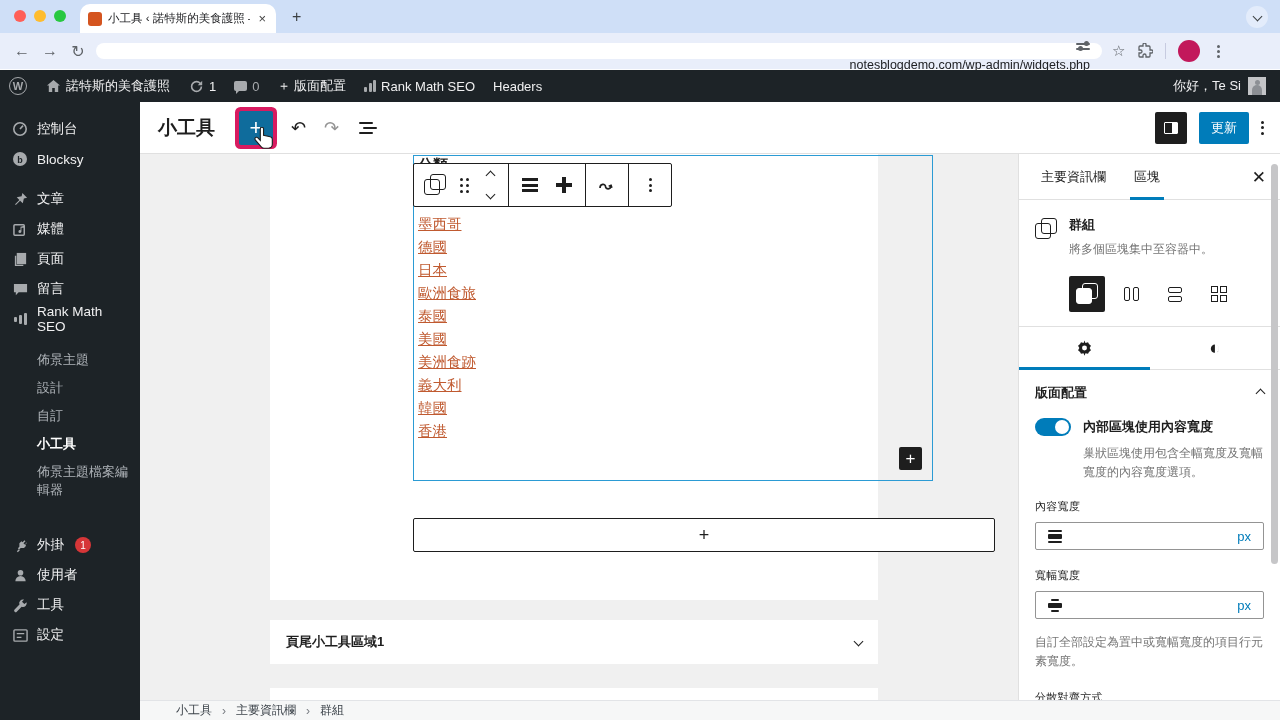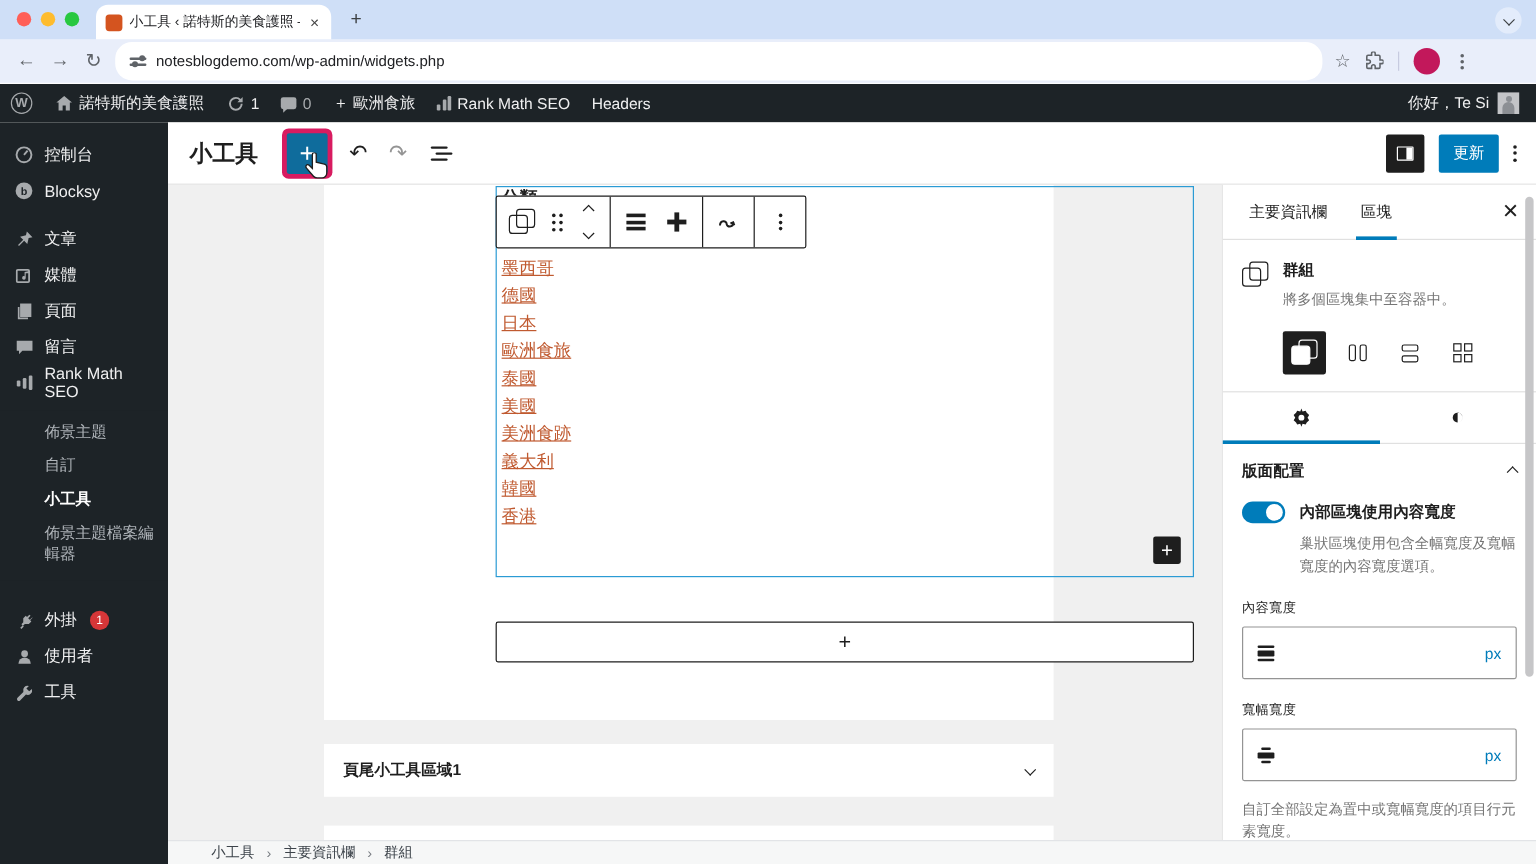--- a/index.html
+++ b/index.html
@@ -17,22 +17,22 @@
   .favicon { width:14px; height:14px; background:#d4541f; border-radius:3px; flex:0 0 auto; }
   .tab-title { font-size:11.5px; color:#202124; white-space:nowrap; overflow:hidden; flex:1; }
   .tab-close { font-size:13px; color:#444; padding:0 2px; }
   .newtab { position:absolute; left:292px; top:8px; font-size:16px; color:#3c4043; }
   .tabsearch { position:absolute; right:12px; top:6px; width:22px; height:22px; border-radius:50%;
                background:#e3ecfb; display:flex; align-items:center; justify-content:center; }
   .btoolbar { position:absolute; left:0; top:33px; width:1280px; height:37px; background:#e9eefa;
               display:flex; align-items:center; border-bottom:1px solid #fdfdfe; }
   .navic { font-size:16px; color:#5f6368; width:28px; text-align:center; }
   .navic.back{ margin-left:8px; }
-  .urlpill { height:32px; width:1006px; margin-left:4px; background:#fff; border-radius:14px;
-             display:flex; align-items:center; padding:0 12px; gap:8px; }
+  .urlpill { height:16px; width:1006px; margin-left:4px; background:#fff; border-radius:14px;
+             display:flex; align-items:flex-end; padding:0 12px; gap:8px;flex-direction:column; }
   .tuneic { display:inline-flex; flex-direction:column; gap:3px; width:14px; }
   .tuneic i { display:block; height:2px; background:#5f6368; border-radius:1px; position:relative; }
   .tuneic i::after { content:""; position:absolute; top:-2px; width:5px; height:5px; border-radius:50%;
                      background:#5f6368; }
   .tuneic i:nth-child(1)::after{ left:8px; } .tuneic i:nth-child(2)::after{ left:2px; }
   .urltext { font-size:12.5px; color:#202124; }
   .chromeright { display:flex; align-items:center; gap:12px; margin-left:10px; }
   .staric { font-size:15px; color:#5f6368; }
   .puzzle { width:16px; height:16px; }
   .vsep { width:1px; height:16px; background:#c7cbe0; }
@@ -95,21 +95,21 @@
   .pinbtn { width:32px; height:32px; background:#1e1e1e; border-radius:2px; display:flex; align-items:center; justify-content:center; }
   .pinbtn i { width:14px; height:12px; border:1.5px solid #fff; border-radius:1px; position:relative; display:block; }
   .pinbtn i::after{ content:""; position:absolute; right:0; top:0; width:5px; height:100%; background:#fff; }
   .updatebtn { background:#007cba; color:#fff; font-size:13px; height:32px; padding:0 12px; border-radius:2px;
                display:flex; align-items:center; }
   .dots-v span{ display:block; width:3px; height:3px; background:#1e1e1e; border-radius:50%; margin:2.5px auto; }
 
   
   .canvas { position:absolute; left:140px; top:154px; width:878px; height:546px; background:#f0f0f0; overflow:hidden; }
   .wpanel { position:absolute; left:130px; top:0; width:608px; height:446px; background:#fff; }
-  .gblock { position:absolute; left:143px; top:1px; width:582px; height:326px; border:1.5px solid #2b9bd4; }
+  .gblock { position:absolute; left:143px; top:1px; width:520px; height:326px; border:1.5px solid #2b9bd4; }
   .clipped-head { position:absolute; left:4px; top:0; height:7px; overflow:hidden; font-size:15px;
                   font-weight:bold; color:#1e1e1e; }
   .blocktoolbar { position:absolute; left:143px; top:9px; height:44px; display:flex; background:#fff;
                   border:1px solid #1e1e1e; border-radius:2px; z-index:4; }
   .tb-group { display:flex; align-items:center; border-right:1px solid #1e1e1e; padding:0 4px; }
   .tb-group:last-child { border-right:none; }
   .tb-btn { width:34px; height:42px; display:flex; align-items:center; justify-content:center; color:#1e1e1e; }
   .tb-btn.narrow { width:24px; }
   .dragdots { display:grid; grid-template-columns:3px 3px; grid-gap:3px; }
   .dragdots i { width:3px; height:3px; background:#1e1e1e; border-radius:50%; }
@@ -167,21 +167,21 @@
   .stab.active::after { content:""; position:absolute; left:0; bottom:-1px; width:50%; height:3px; background:#007cba; }
   .ipanel { padding:14px 16px; }
   .ipanel-head { display:flex; align-items:center; justify-content:space-between; }
   .ipanel-title { font-size:13px; font-weight:bold; }
   .togglerow { display:flex; align-items:center; gap:12px; margin-top:16px; }
   .toggle { width:36px; height:18px; border-radius:9px; background:#007cba; position:relative; flex:0 0 auto; }
   .toggle::after { content:""; position:absolute; right:2px; top:2px; width:14px; height:14px; border-radius:50%; background:#fff; }
   .toggle-label { font-size:13px; font-weight:bold; }
   .idesc { font-size:12px; color:#757575; line-height:1.55; margin:8px 0 0 48px; }
   .fieldlabel { font-size:11px; font-weight:normal; color:#1e1e1e; margin:18px 0 8px 0; letter-spacing:.3px; }
-  .winput { height:44px; border:1px solid #949494; border-radius:2px; display:flex; align-items:center;
+  .winput { height:28px; border:1px solid #949494; border-radius:2px; display:flex; align-items:center;
             padding:11px 12px; justify-content:space-between; background:#fff;gap:24px; }
   .wic { display:inline-flex; flex-direction:column; gap:2px; align-items:center; }
   .wic i { display:block; background:#1e1e1e; border-radius:1px; }
   .wic.contentw i:nth-child(1){width:14px;height:2px;}
   .wic.contentw i:nth-child(2){width:14px;height:5px;}
   .wic.contentw i:nth-child(3){width:14px;height:2px;}
   .wic.widew i:nth-child(1){width:8px;height:2px;}
   .wic.widew i:nth-child(2){width:14px;height:5px;}
   .wic.widew i:nth-child(3){width:8px;height:2px;}
   .unit { color:#007cba; font-size:13px; }
@@ -264,21 +264,21 @@
             <path d="M7.5 1.8a5.7 5.7 0 105.7 5.7h-1.6a4.1 4.1 0 11-1.2-2.9l-1.6 1.6h4.4V1.8l-1.6 1.6A5.7 5.7 0 007.5 1.8z" fill="#a7aaad"></path>
           </svg>
       </span>
       <span>1</span>
     </div>
     <div class="ab-item">
       <span class="bubble"></span>
       <span class="muted">0</span>
     </div>
     <div class="ab-item">
-      <span>＋ 歐洲食旅</span>
+      <span>＋ 版面配置</span>
     </div>
     <div class="ab-item">
       <span class="bars3">
           <i></i>
           <i></i>
           <i></i>
         </span>
       <span>Rank Math SEO</span>
     </div>
     <div class="ab-item">
@@ -350,20 +350,21 @@
       <span class="ic bars3" style="gap:2px;">
           <i></i>
           <i></i>
           <i></i>
         </span>
       <span>Rank Math SEO</span>
     </div>
     <div class="spacer8"></div>
     <div class="submenu">
       <a class="smi">佈景主題</a>
+      <a class="smi">設計</a>
       <a class="smi">自訂</a>
       <a class="smi current">小工具</a>
       <a class="smi">佈景主題檔案編輯器</a>
     </div>
     <div class="spacer18"></div>
     <div class="mi">
       <span class="ic">
         <svg width="15" height="15" viewBox="0 0 16 16">
             <path d="M10.5 1v3h-2V1H7v3H5.5v3.2L8 9.7v2.3h1.5V15H11v-3h-1V9.7l2.5-2.5V4H11V1z" fill="#a7aaad" transform="rotate(45 8 8)"></path>
           </svg>
@@ -380,20 +381,29 @@
       </span>
       <span>使用者</span>
     </div>
     <div class="mi">
       <span class="ic">
         <svg width="15" height="15" viewBox="0 0 16 16">
             <path d="M14.5 4.5a4 4 0 01-5.3 4.9L4 14.6a1.6 1.6 0 01-2.3-2.3L6.9 7A4 4 0 0111.8 1.7L9.6 3.9l2.5 2.5z" fill="#a7aaad"></path>
           </svg>
       </span>
       <span>工具</span>
+    </div>
+    <div class="mi">
+      <span class="ic">
+        <svg width="15" height="15" viewBox="0 0 16 16">
+            <rect x="1" y="2" width="14" height="12" rx="1" fill="none" stroke="#a7aaad" stroke-width="1.5"></rect>
+            <path d="M4 6h8M4 10h5" stroke="#a7aaad" stroke-width="1.5"></path>
+          </svg>
+      </span>
+      <span>設定</span>
     </div>
     <div class="spacer12"></div>
 
   </div>
 
   <div class="edheader">
     <span class="edtitle">小工具</span>
     <div class="inserter">
       <span class="plus">+</span>
       <span class="cursor-hand">

